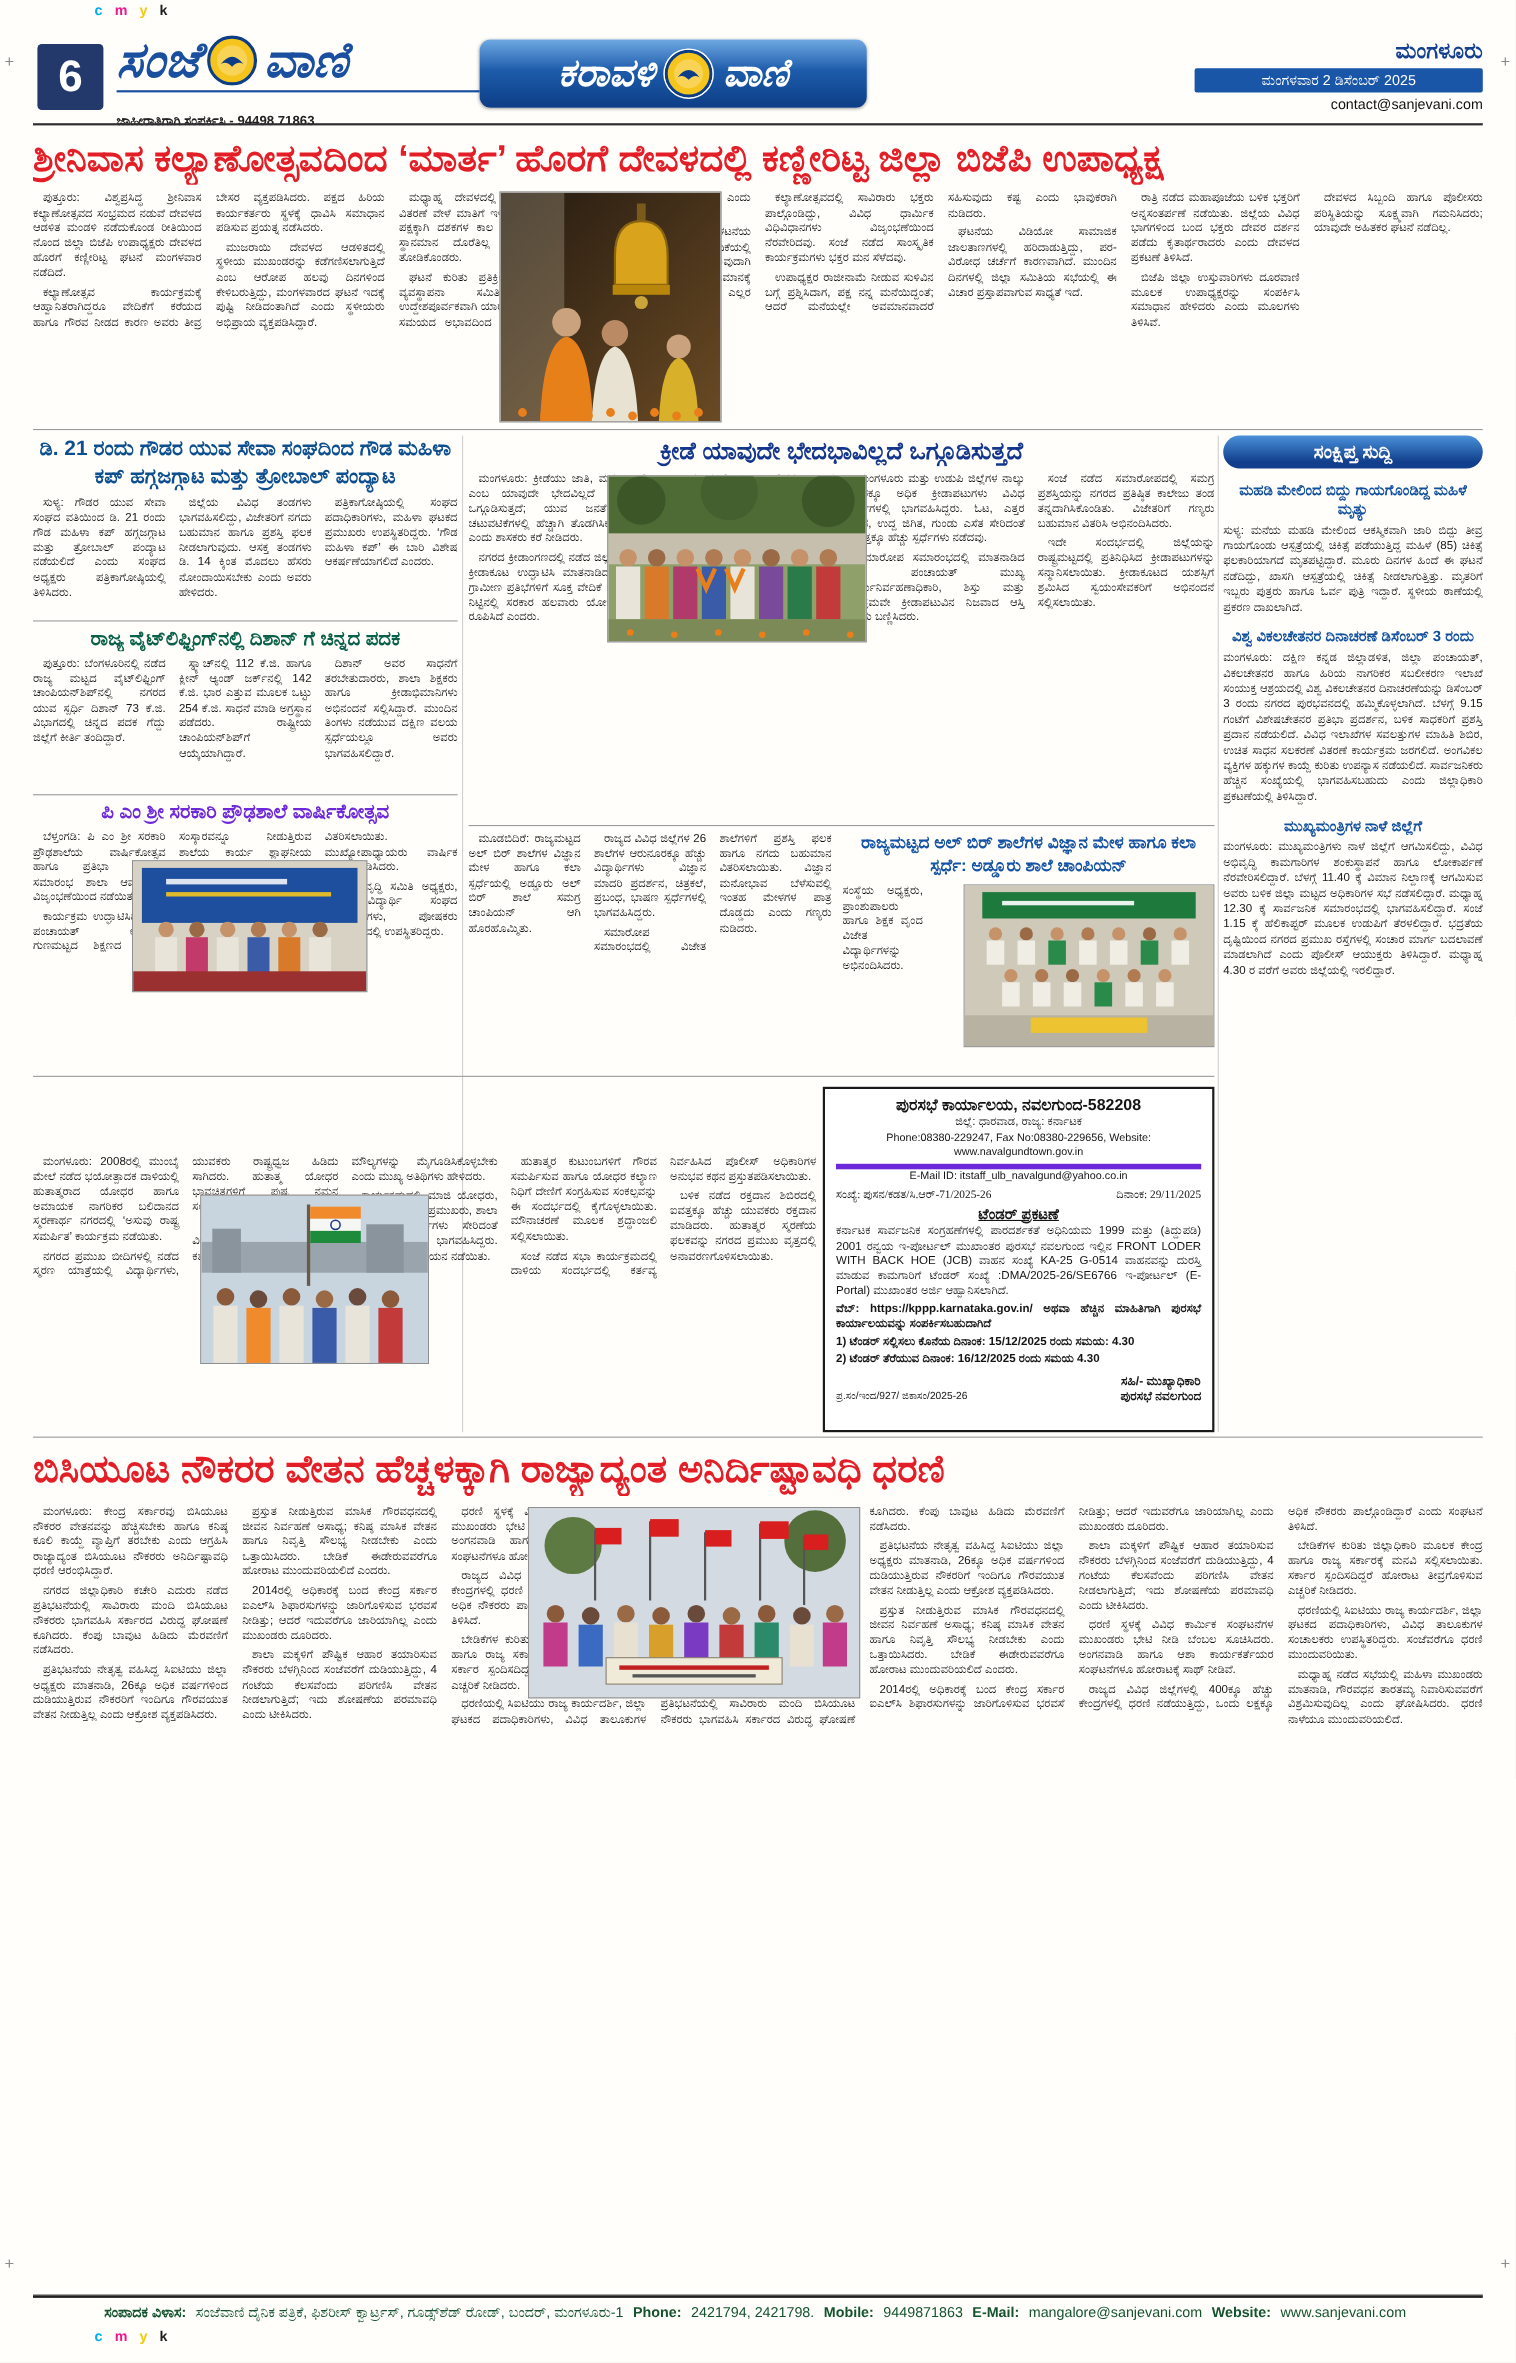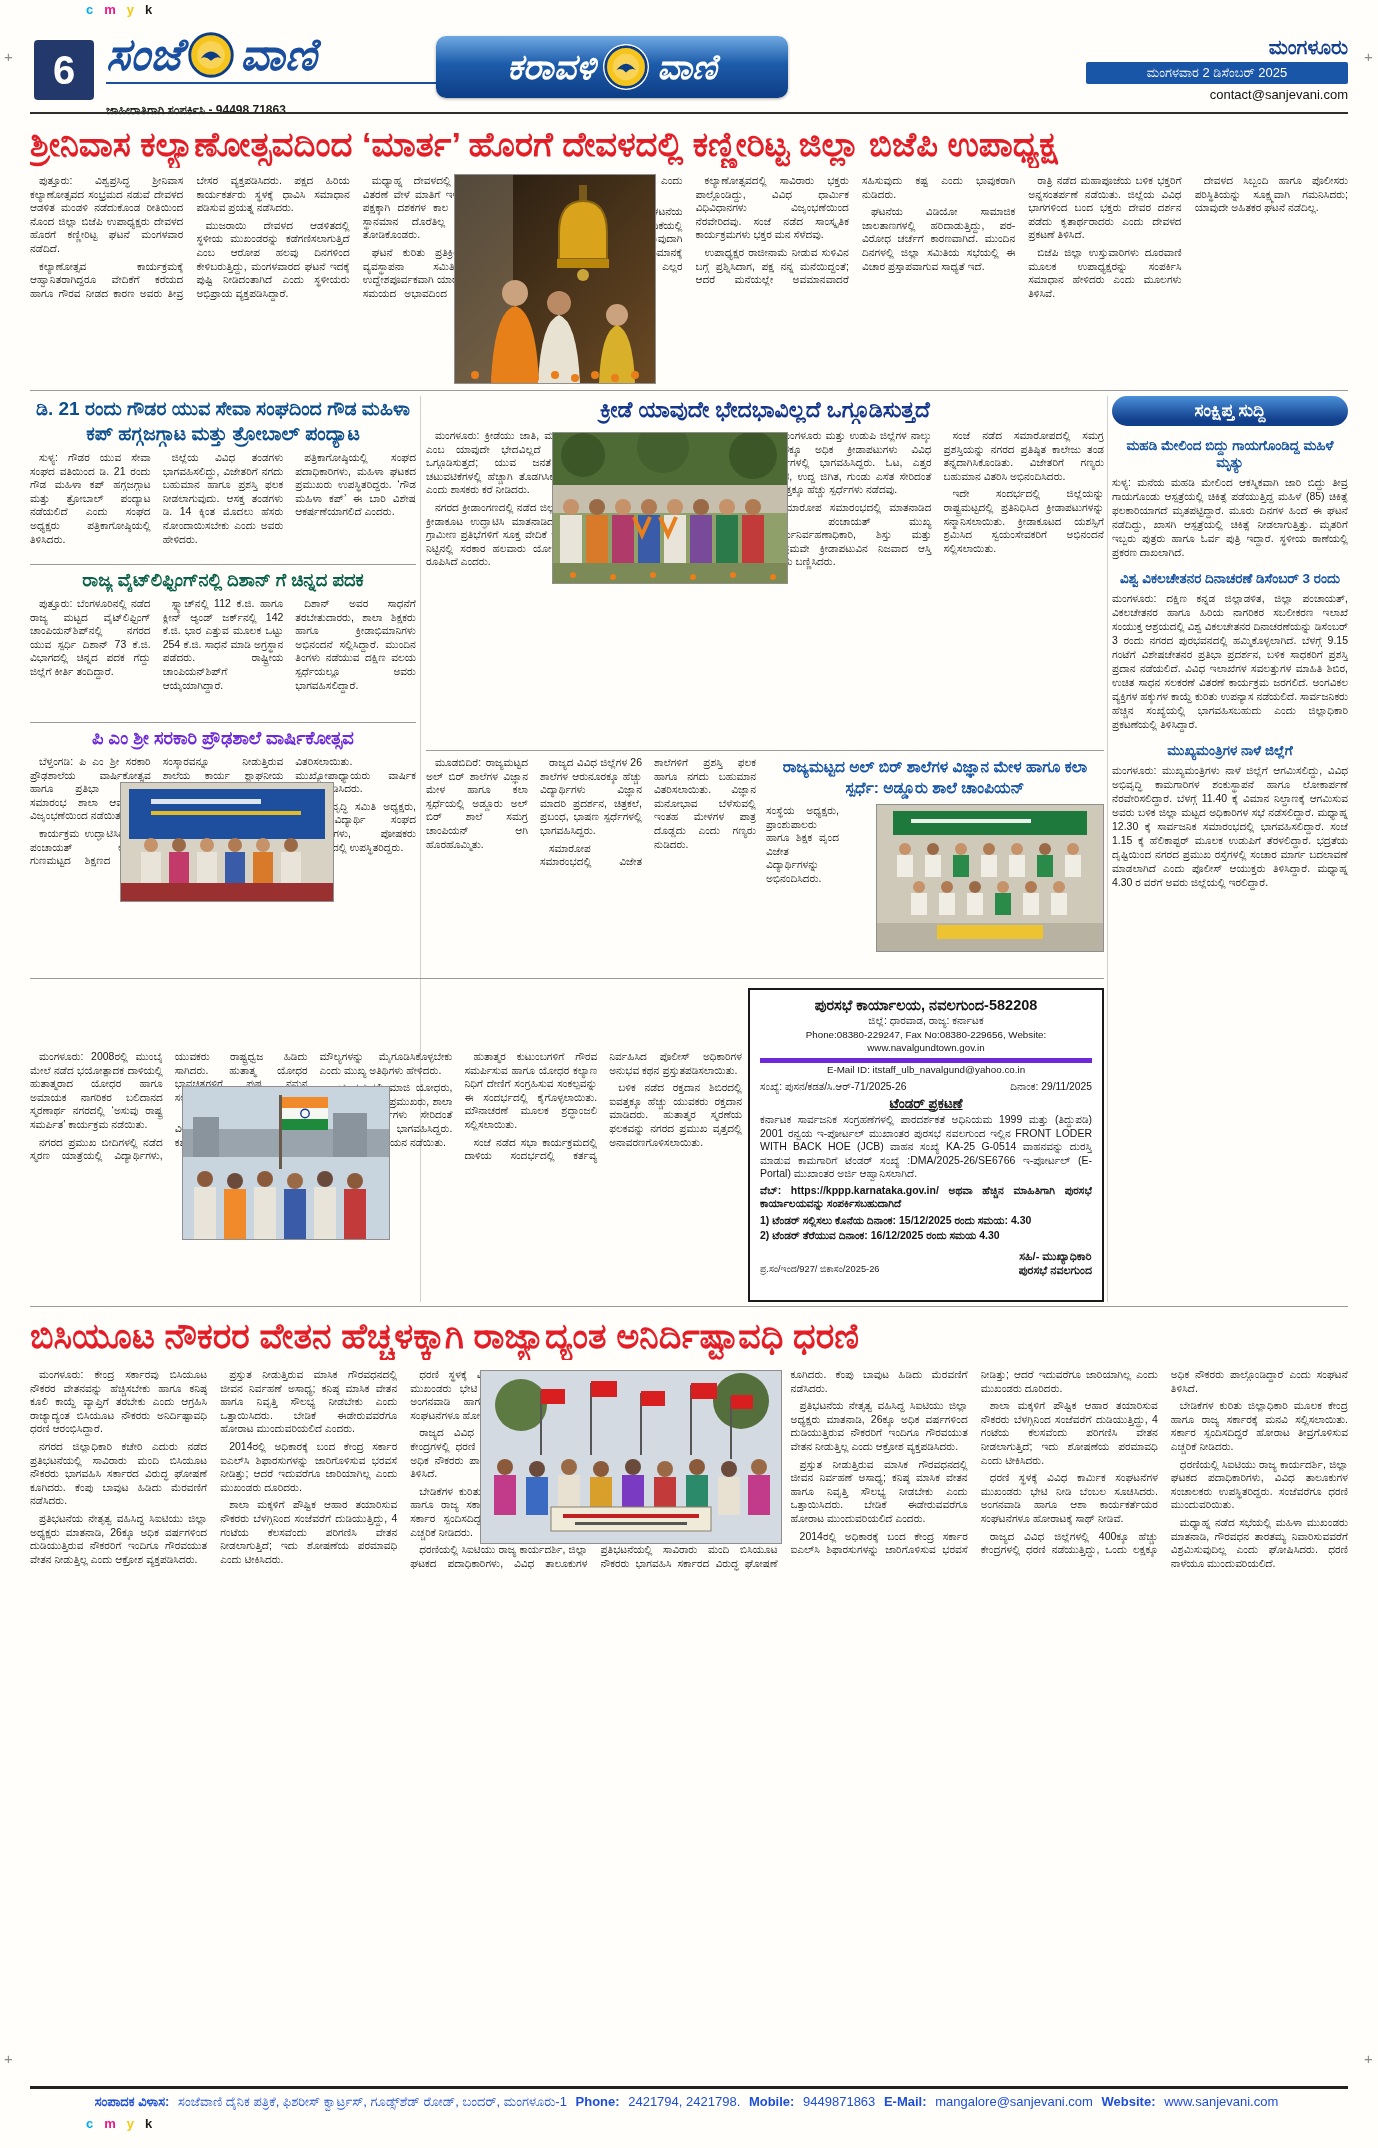--- a/index.html
+++ b/index.html
@@ -83,35 +83,35 @@
            background:linear-gradient(180deg,#4a90d9 0%,#123f8c 80%);}
   .sb-item{margin-top:11px;}
   .sb-title{font-size:13.5px;line-height:17px;font-weight:800;color:#12509e;text-align:center;}
   .sb-body{margin-top:4px;font-size:10.5px;line-height:14px;text-align:justify;}
   
   .tender{left:748px;top:988px;width:356px;height:314px;border:2px solid #1a1a1a;background:#fff;
           box-sizing:border-box;padding:7px 10px;font-size:10.5px;line-height:13.5px;}
   .t-office{text-align:center;font-weight:800;font-size:14.5px;line-height:17px;}
   .t-sub{text-align:center;font-size:10.5px;}
   .t-contact{text-align:center;font-size:9.8px;border-bottom:5px solid #6d28d9;padding-bottom:3px;}
-  .t-refrow{display:flex;justify-content:space-between;margin-top:4px;font-size:10.3px;}
+  .t-refrow{display:flex;justify-content:space-between;margin-top:4px;font-size:10.3px;font-family:Liberation Serif, serif;}
   .t-title{text-align:center;font-weight:800;font-size:13.5px;text-decoration:underline;margin:3px 0;}
   .t-body{text-align:justify;}
   .t-web{font-weight:700;margin-top:3px;text-align:justify;}
   .t-cond{margin-top:3px;font-weight:700;}
   .t-cond div{margin-bottom:2px;}
   .t-bottom{display:flex;justify-content:space-between;align-items:flex-end;margin-top:6px;}
   .t-ref2{font-size:9.3px;max-width:150px;}
   .t-sign{text-align:center;font-weight:800;font-size:11px;line-height:14px;}
   
   .bottom-body{left:30px;top:1368px;width:1318px;height:712px;}
   .bottom-body .btxt-inner{height:712px;}
   
   .footer-rule{left:30px;top:2086px;width:1318px;height:3px;border-top:1px solid #222;border-bottom:2px solid #222;box-sizing:border-box;}
-  .footer{left:30px;top:2094px;width:1318px;text-align:center;font-size:13px;color:#1d4ed8;}
+  .footer{left:30px;top:2094px;width:1318px;text-align:center;font-size:13px;color:#14532d;}
   .footer b{font-weight:800;}
   .footer span{margin:0 5px;}
 </style>
 </head>
 <body>
 
 <div class="page">
 
   <div class="cmyk" style="left:86px;top:2px;">
     <span class="ink-c">c</span><span class="ink-m">m</span><span class="ink-y">y</span><span class="ink-k">k</span>

